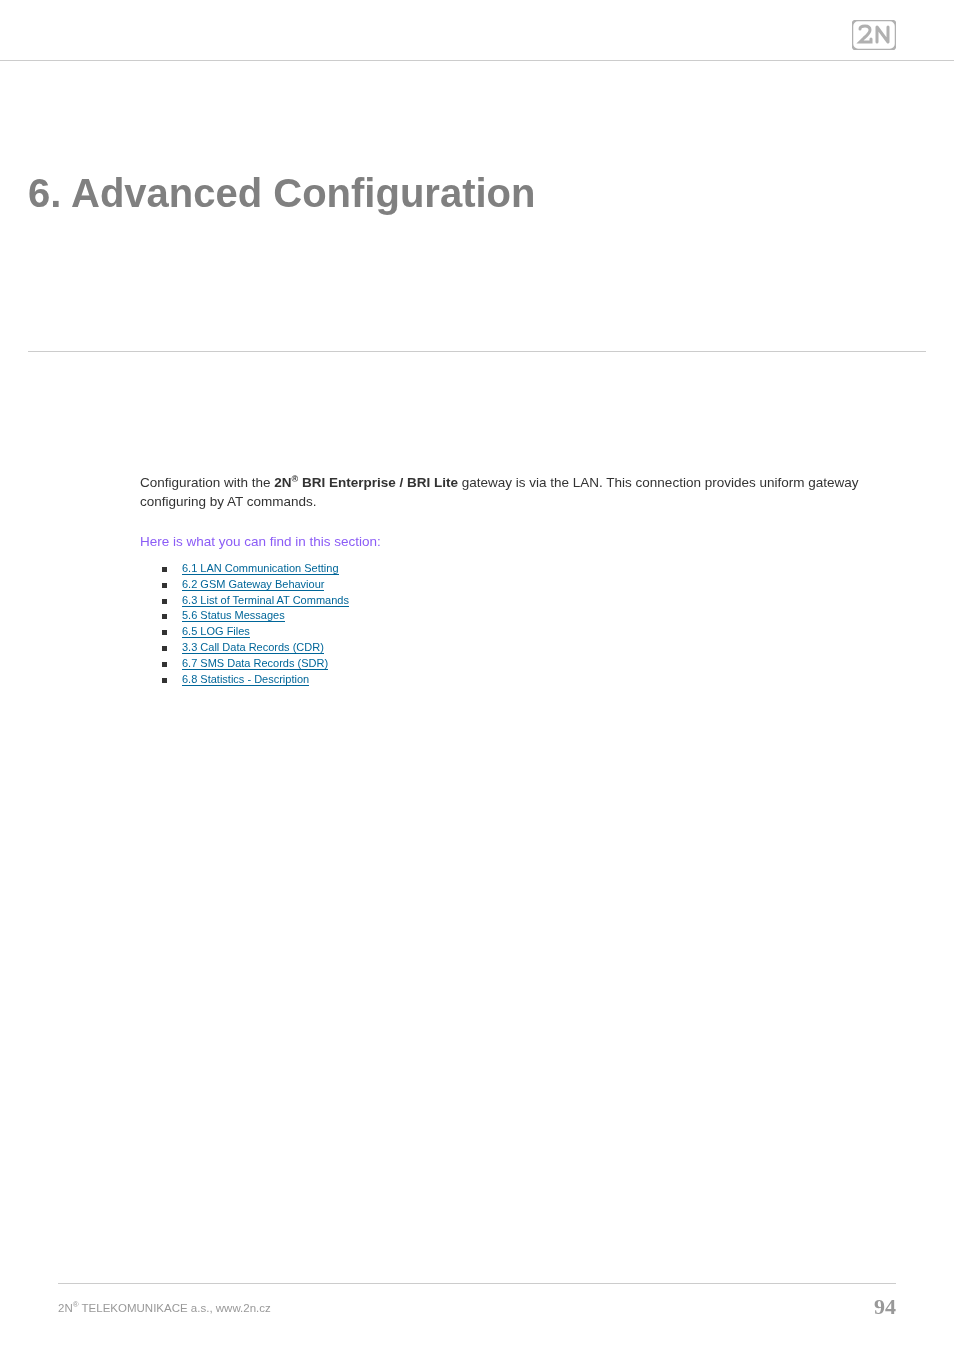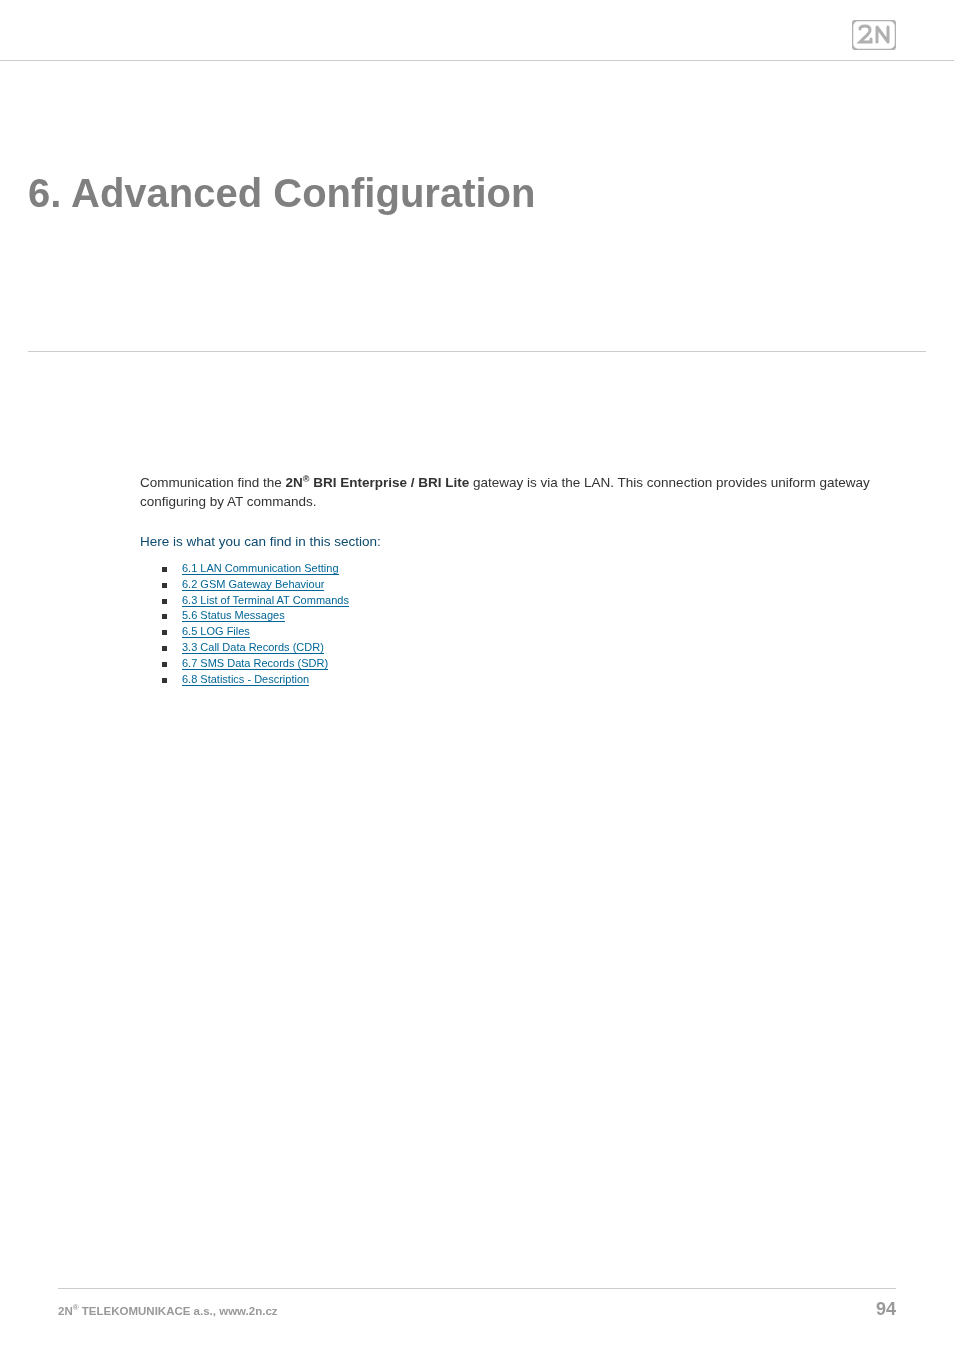--- a/index.html
+++ b/index.html
@@ -65,21 +65,21 @@
       font-weight: bold;
     }
     
     .intro-paragraph sup {
       font-size: 9px;
       vertical-align: super;
     }
     
     .subsection-label {
       font-size: 13.5px;
-      color: #0c4a6e;
+      color: #8b5cf6;
       margin-bottom: 12px;
     }
     
     .link-list {
       list-style: none;
       padding-left: 40px;
     }
     
     .link-list li {
       font-size: 11px;
@@ -111,32 +111,32 @@
       right: 58px;
       border-top: 1px solid #cccccc;
       padding-top: 10px;
       display: flex;
       justify-content: space-between;
       align-items: center;
     }
     
     .footer-text {
       font-size: 11.5px;
-      font-weight: bold;
+      font-weight: normal;
       color: #999999;
     }
     
     .footer-text sup {
       font-size: 8px;
       vertical-align: super;
     }
     
     .page-number {
-      font-family: Liberation Sans, sans-serif;
-      font-size: 18px;
+      font-family: Liberation Serif, serif;
+      font-size: 22px;
       font-weight: bold;
       color: #999999;
     }
   </style>
 </head>
 <body>
 
 <div class="page-header">
   <span class="logo">
     <svg viewBox="0 0 44 30" xmlns="http://www.w3.org/2000/svg">
@@ -147,21 +147,21 @@
   </span>
 </div>
 
 <div class="content-area">
   <h1 class="section-title">6. Advanced Configuration</h1>
 
   <hr class="divider">
 
   <div class="body-content">
     <p class="intro-paragraph">
-      <span>Communication find the </span><strong><span>2N</span><sup>®</sup><span> BRI Enterprise / BRI Lite</span></strong><span> gateway is via the LAN. This connection provides uniform gateway configuring by AT commands.</span>
+      <span>Configuration with the </span><strong><span>2N</span><sup>®</sup><span> BRI Enterprise / BRI Lite</span></strong><span> gateway is via the LAN. This connection provides uniform gateway configuring by AT commands.</span>
     </p>
 
     <p class="subsection-label">Here is what you can find in this section:</p>
 
     <ul class="link-list">
       <li><a href="#">6.1 LAN Communication Setting</a></li>
       <li><a href="#">6.2 GSM Gateway Behaviour</a></li>
       <li><a href="#">6.3 List of Terminal AT Commands</a></li>
       <li><a href="#">5.6 Status Messages</a></li>
       <li><a href="#">6.5 LOG Files</a></li>

